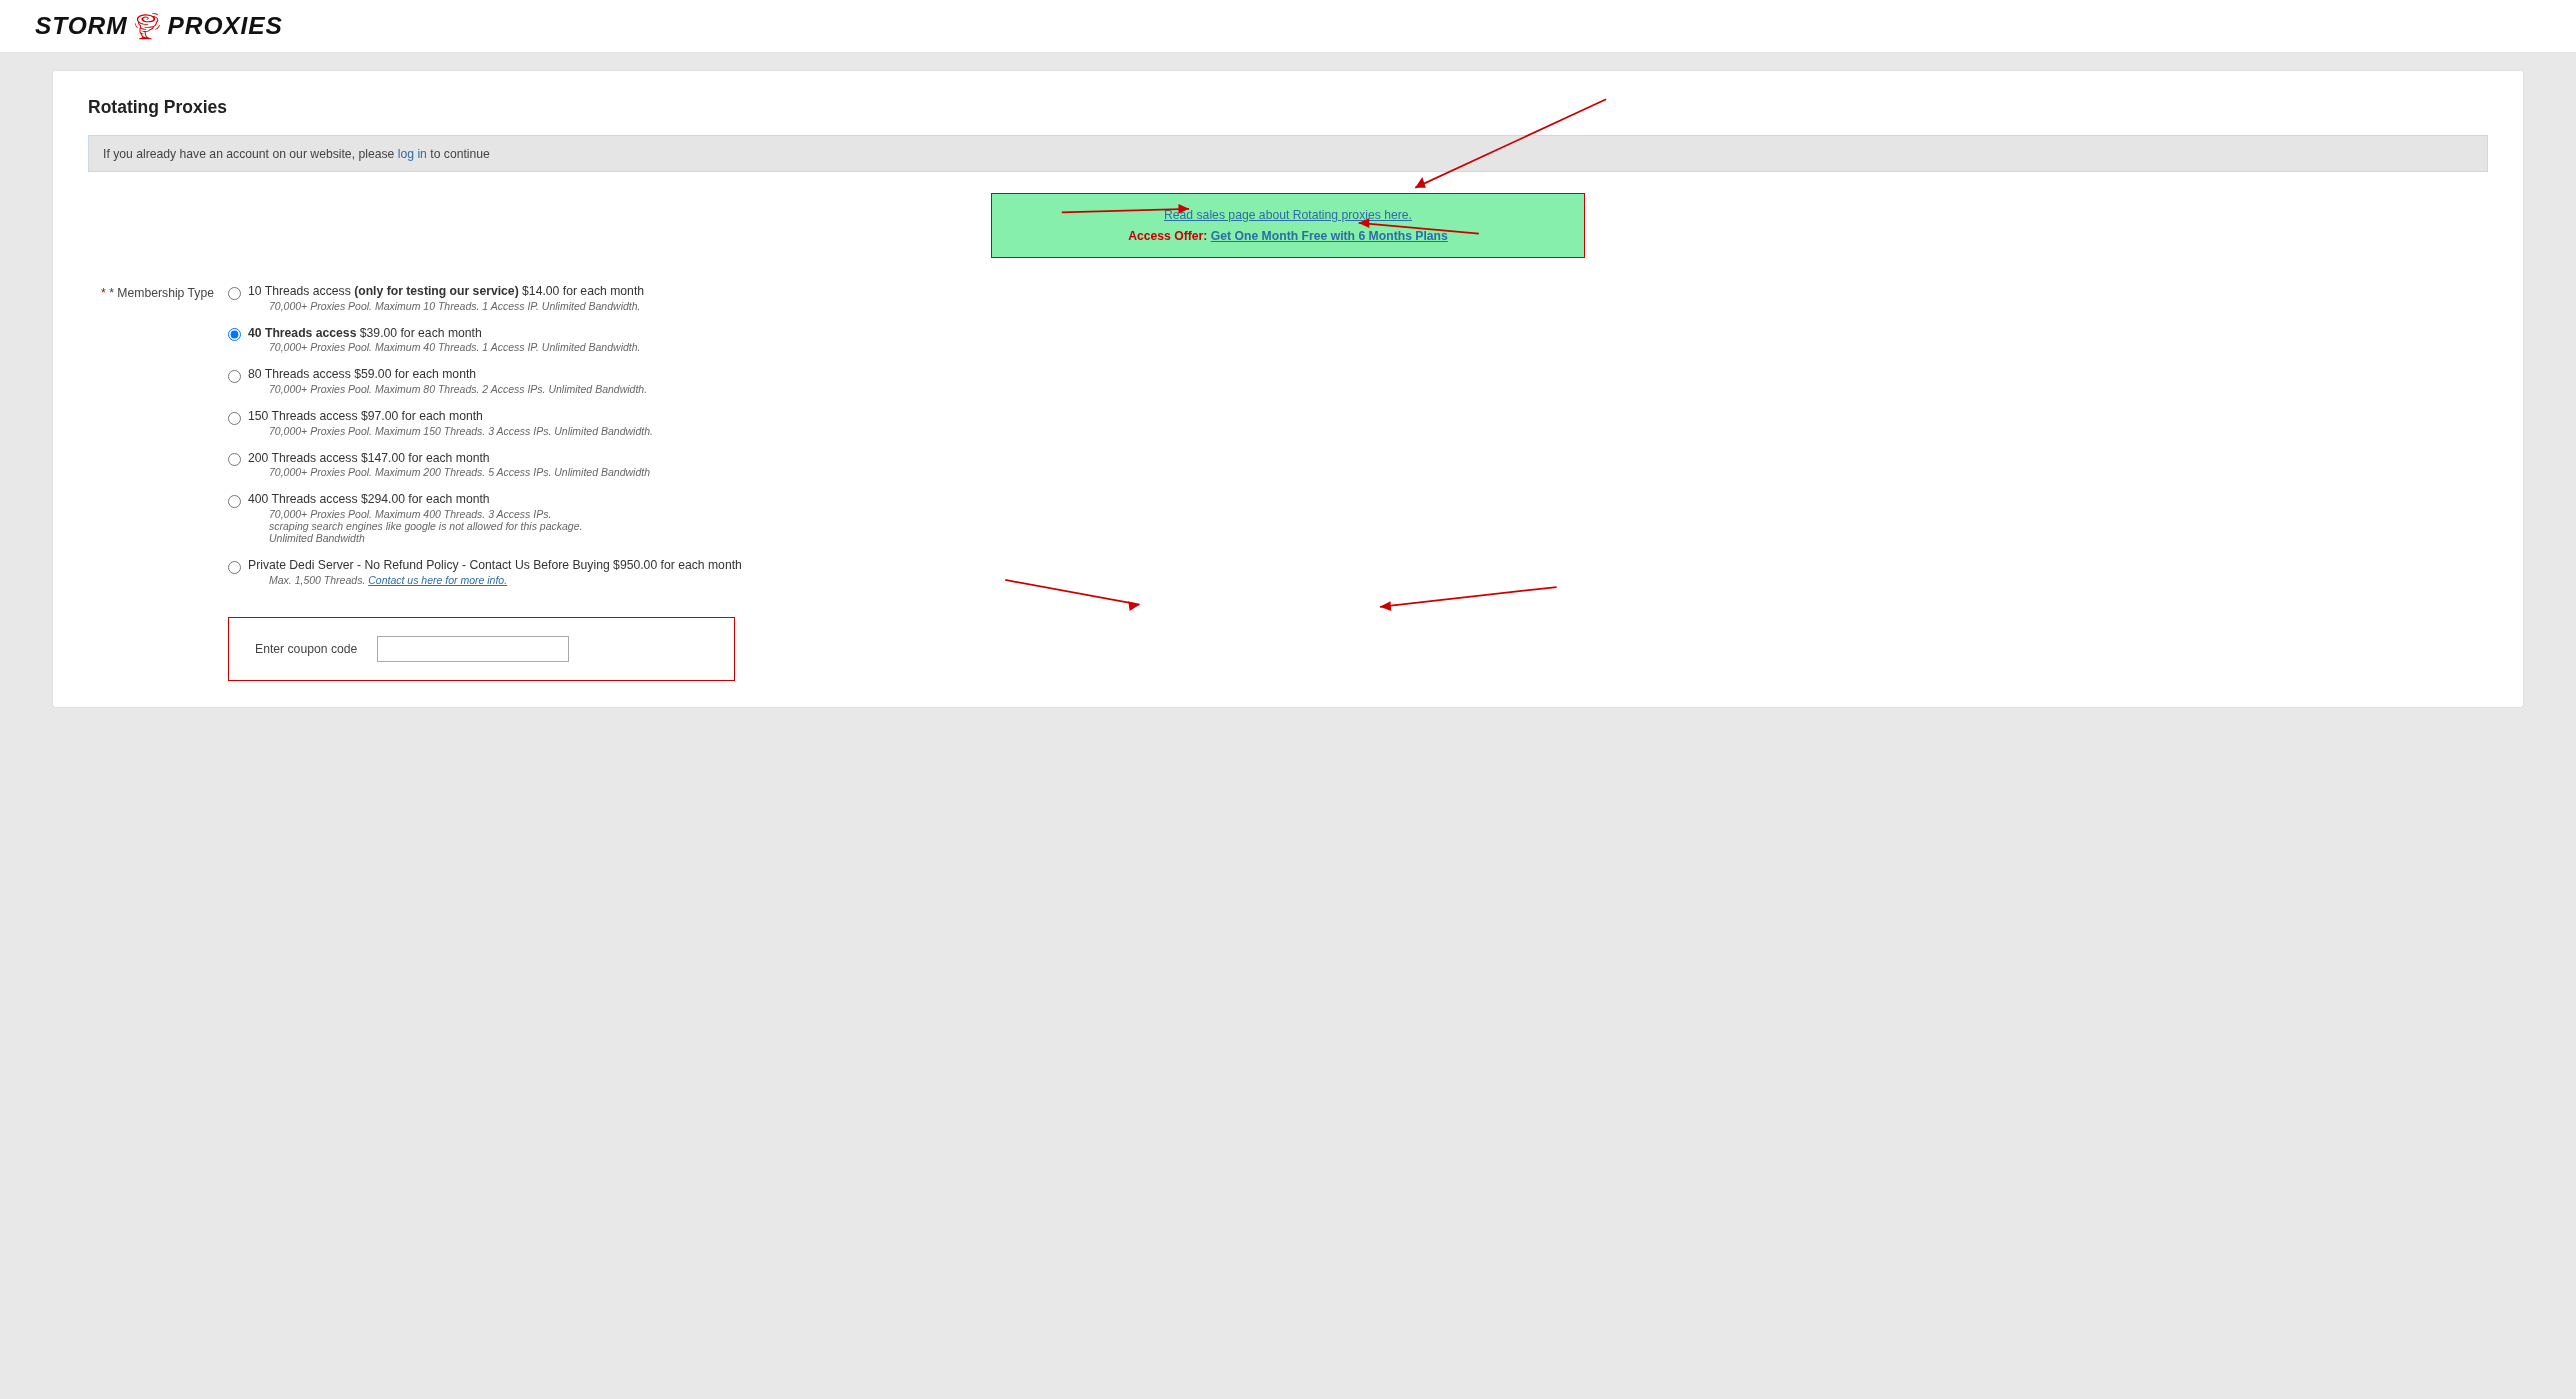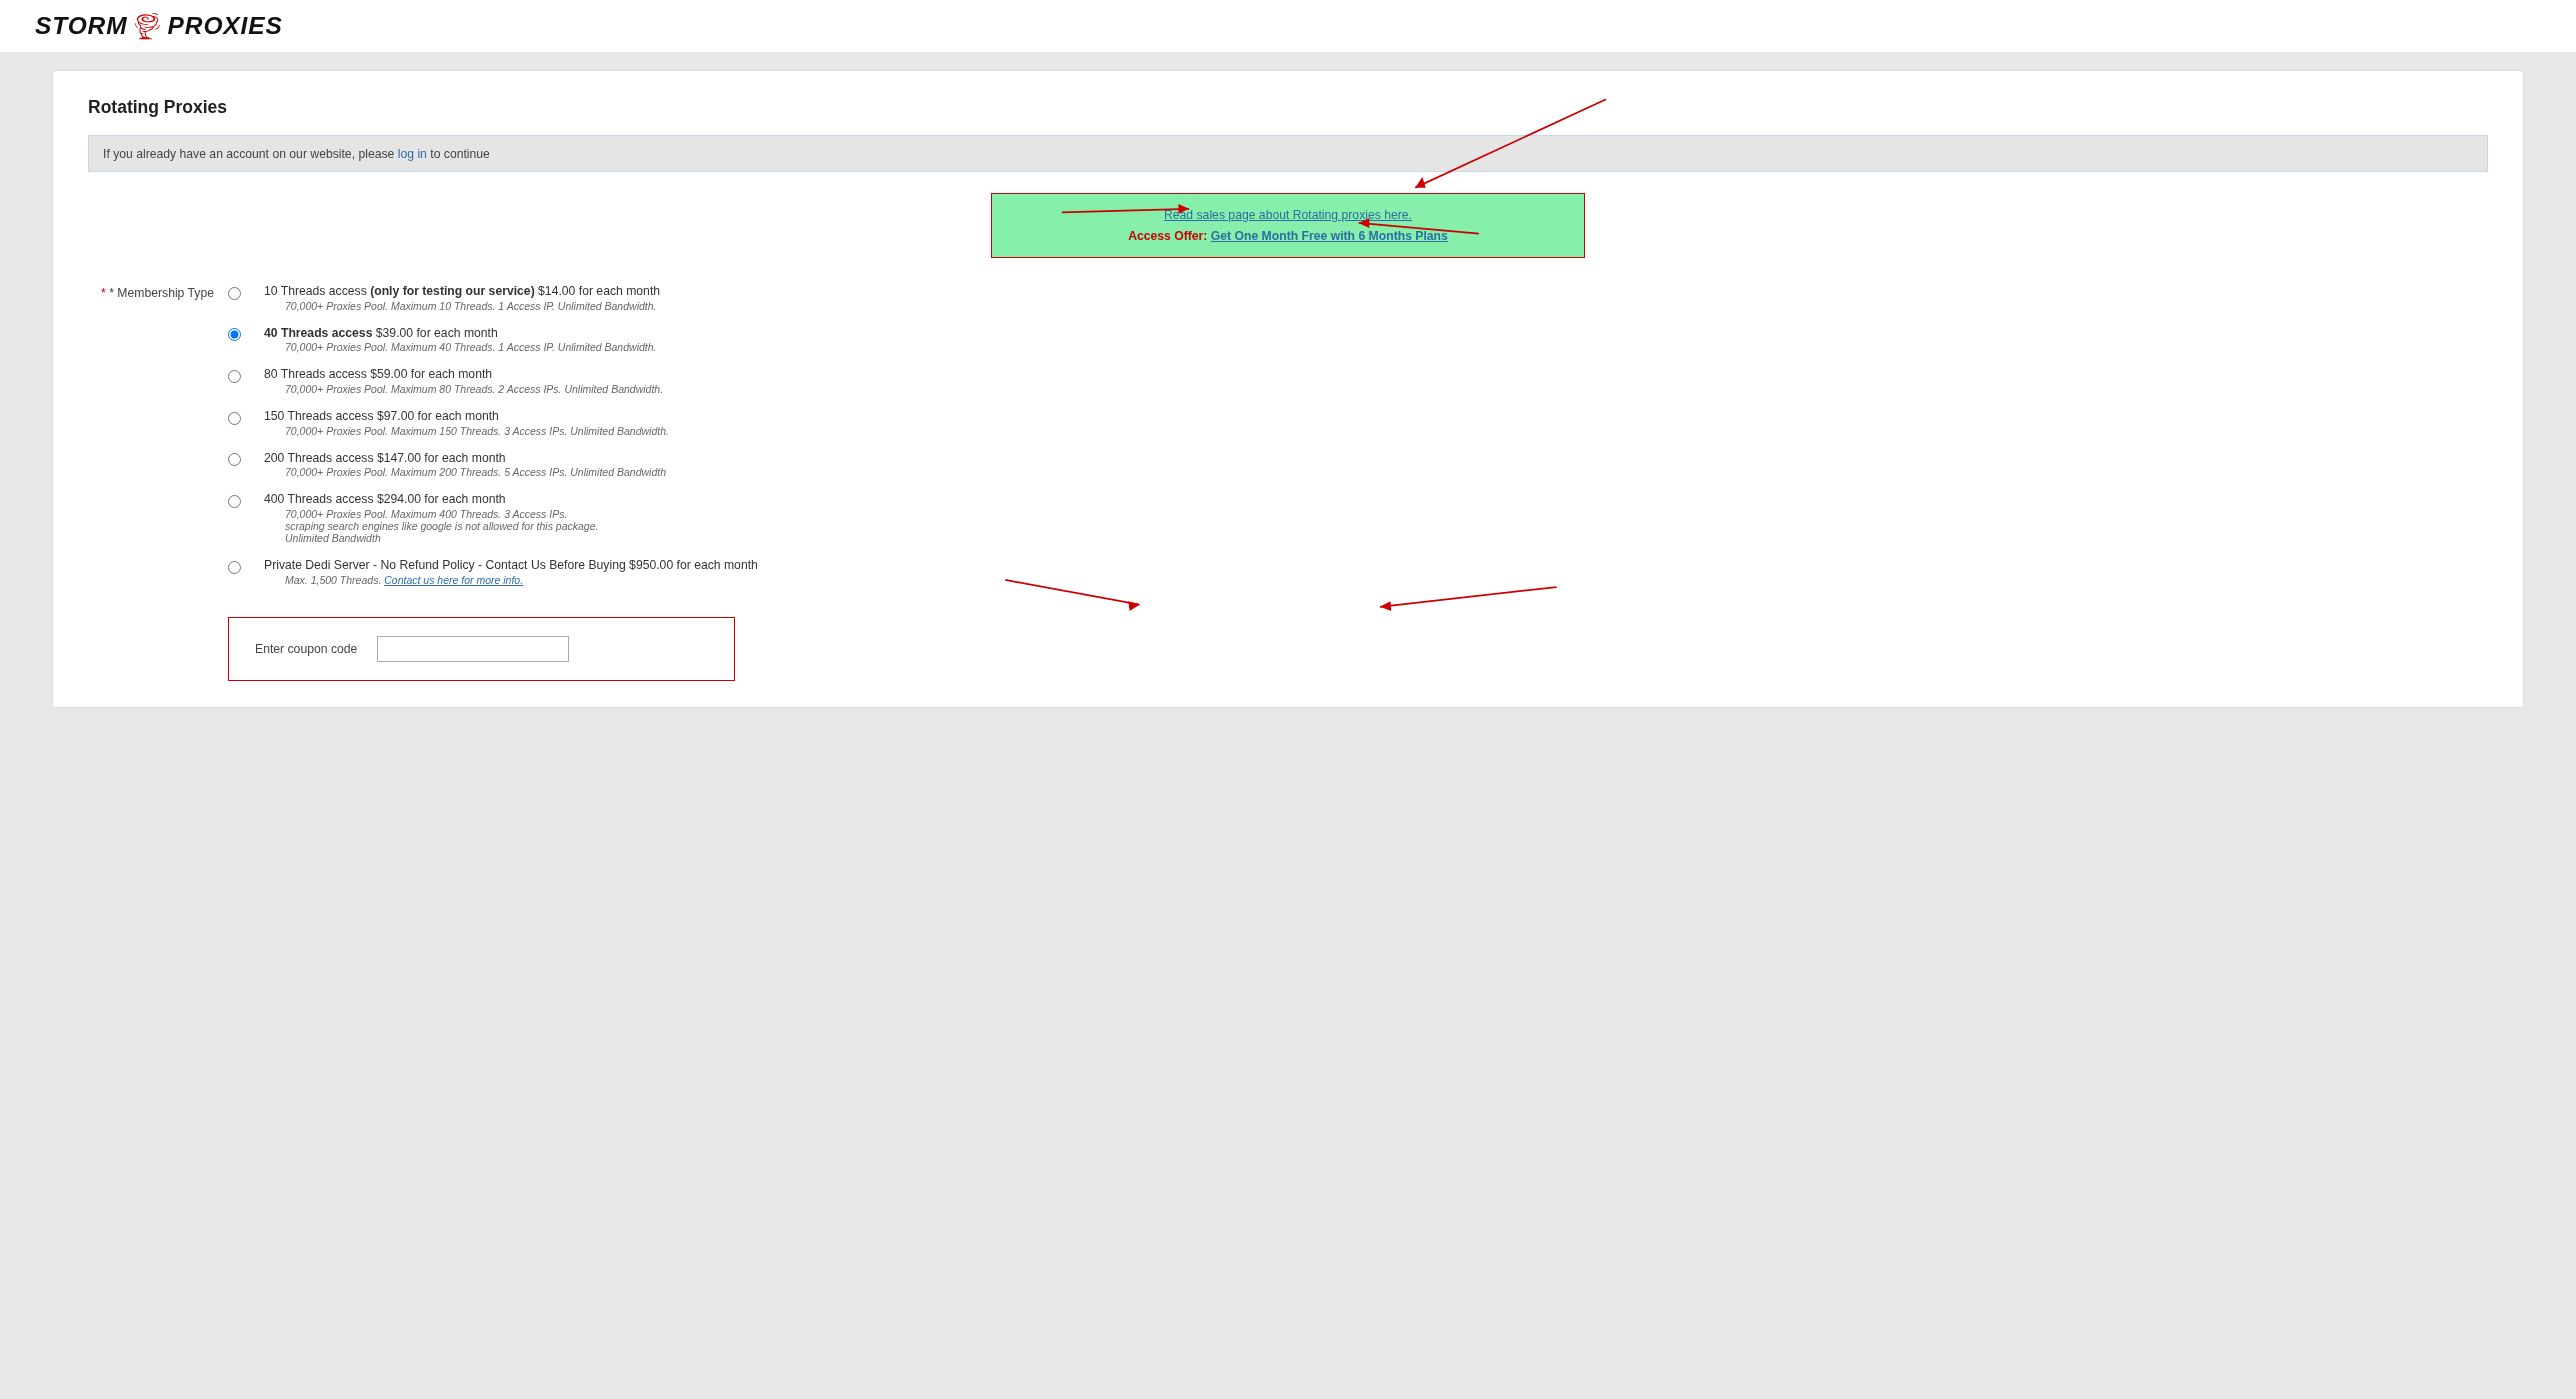--- a/index.html
+++ b/index.html
@@ -122,21 +122,21 @@
     }
     .form-controls {
       flex: 1;
     }
     .membership-option {
       margin-bottom: 14px;
     }
     .membership-option label {
       display: flex;
       align-items: flex-start;
-      gap: 23px;
+      gap: 7px;
       cursor: pointer;
     }
     .membership-option input[type="radio"] {
       margin-top: 2.6px;
       flex-shrink: 0;
     }
     .option-main {
       font-size: 12.2px;
       color: #333;
     }

